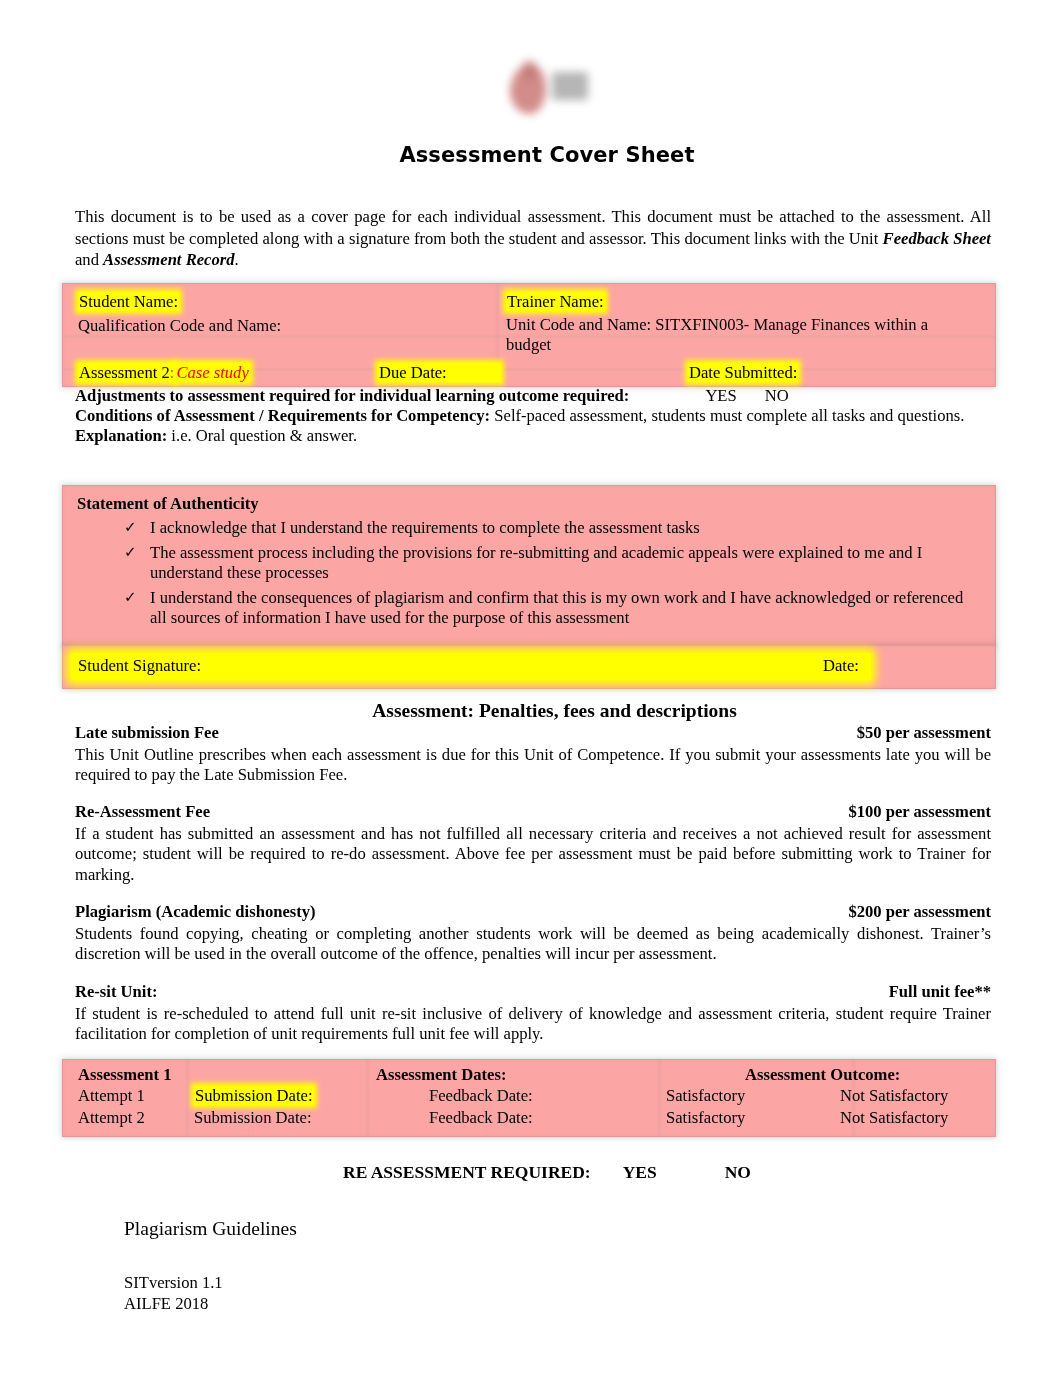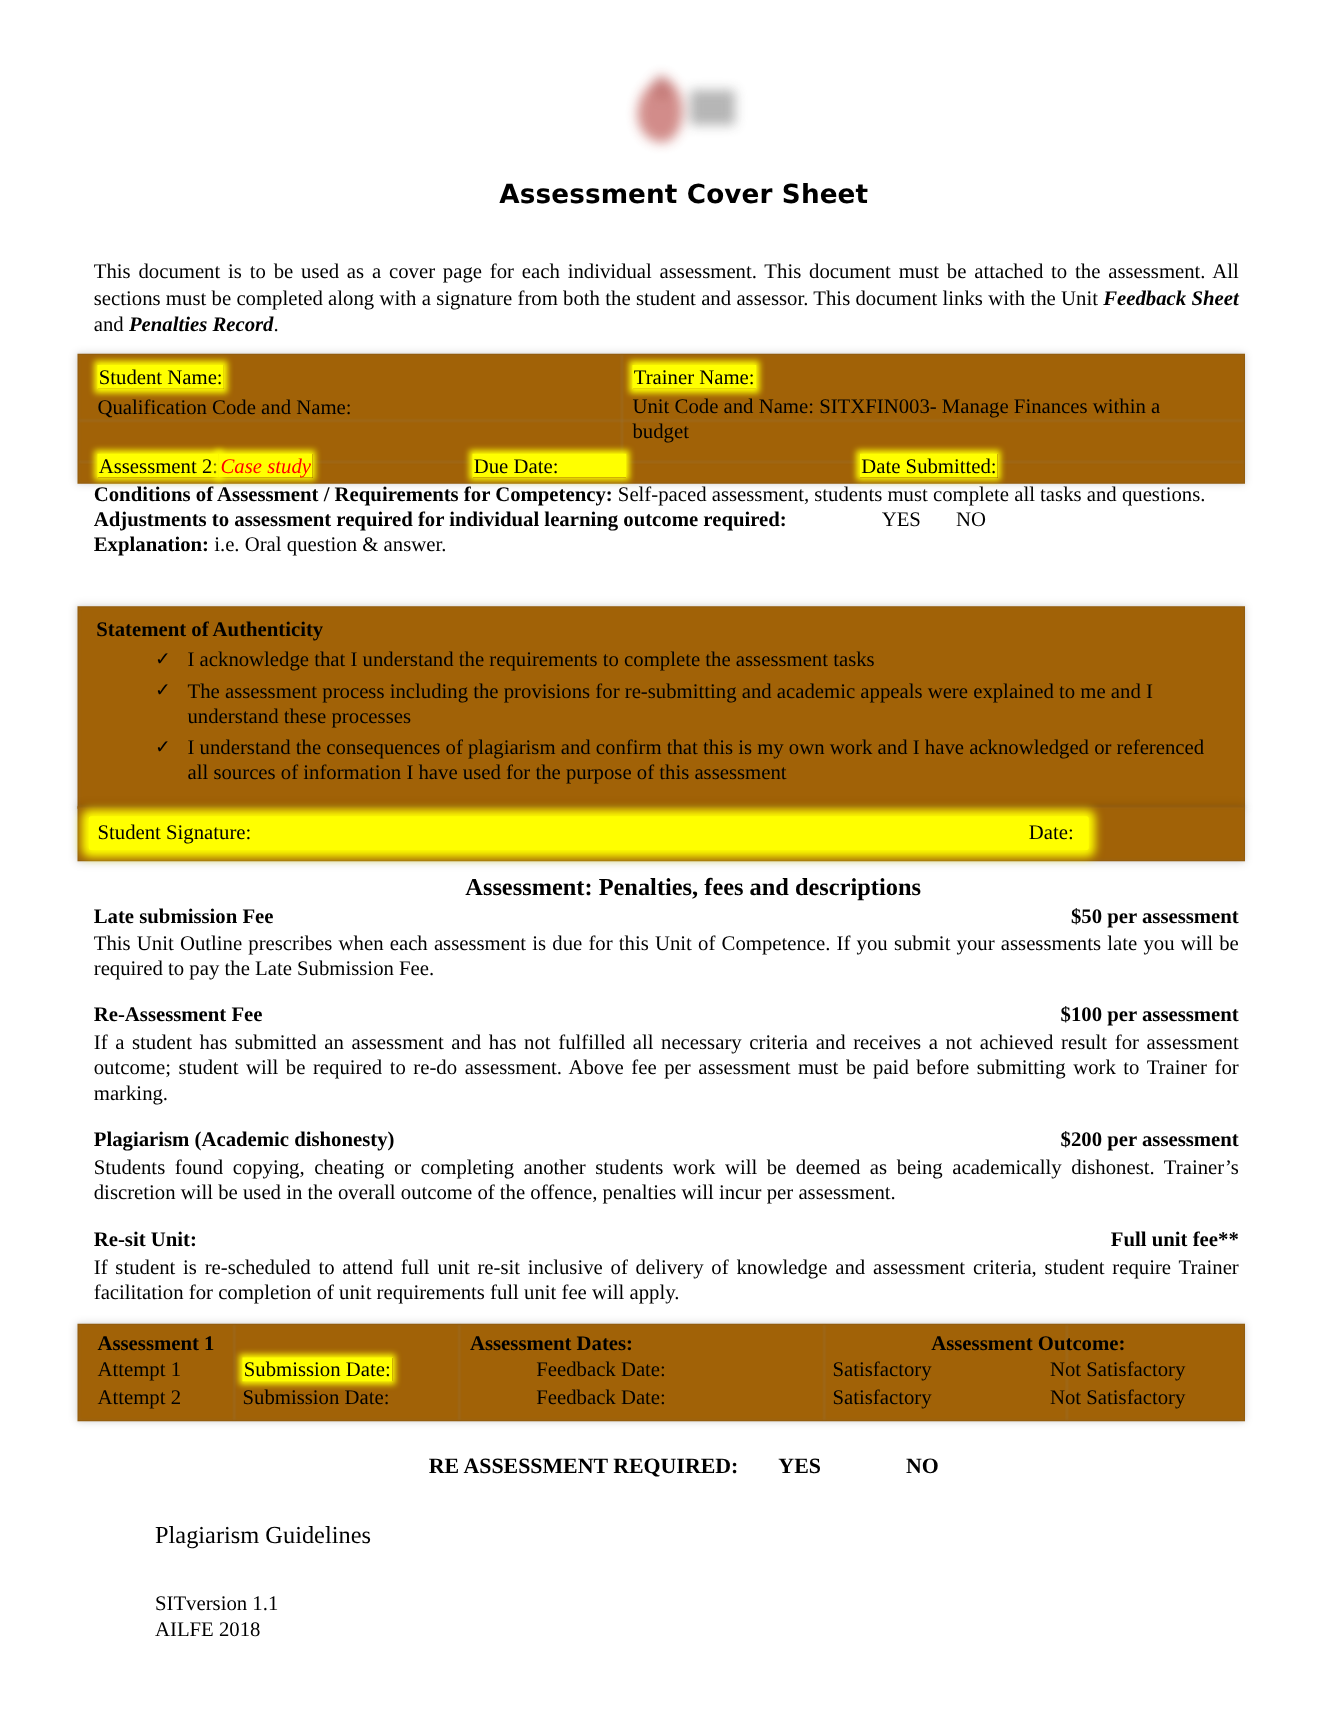--- a/index.html
+++ b/index.html
@@ -86,21 +86,21 @@
     width: 916px;
     font-size: 16.6px;
     line-height: 21.5px;
     text-align: justify;
   }
   .intro i { font-style: italic; font-weight: 700; }
 
   
   .tbl {
     position: absolute;
-    background: #a16207;
+    background: #fca5a5;
     box-shadow: 0 0 7px 1px rgba(0,0,0,.13);
     border: 1px solid rgba(0,0,0,0.06);
   }
   .tbl::before {
     content: "";
     position: absolute;
     left: -1px; right: -1px; top: -1px; bottom: -1px;
     border: 1px solid rgba(120,120,120,.22);
     filter: blur(1.4px);
     pointer-events: none;
@@ -303,21 +303,21 @@
   <div class="logo-wrap">
     <div class="logo">
       <div class="mark"></div>
       <div class="mark2"></div>
       <div class="word"></div>
     </div>
   </div>
 
   <div class="doc-title">Assessment Cover Sheet</div>
 
-  <div class="intro"><span>This document is to be used as a cover page for each individual assessment. This document must be attached to the assessment.  All sections must be completed along with a signature from both the student and assessor. This document links with the Unit </span><i>Feedback Sheet</i><span> and </span><i>Penalties Record</i><span>.</span></div>
+  <div class="intro"><span>This document is to be used as a cover page for each individual assessment. This document must be attached to the assessment.  All sections must be completed along with a signature from both the student and assessor. This document links with the Unit </span><i>Feedback Sheet</i><span> and </span><i>Assessment Record</i><span>.</span></div>
 
   <div class="tbl" id="info-table">
     <div class="cellgrid">
       <div class="vdiv" style="left:434px;"></div>
       <div class="hdiv" style="top:52px;"></div>
       <div class="hdiv" style="top:85px;"></div>
 
       <div class="cellText" style="left:15px; top:7px;">
         <span class="hl">Student Name:</span>
       </div>
@@ -342,22 +342,22 @@
         <span class="hl" style="padding-right:54px;">Due Date:</span>
       </div>
 
       <div class="cellText" style="left:625px; top:78px;">
         <span class="hl">Date Submitted:</span>
       </div>
     </div>
   </div>
 
   <div class="cond">
+    <div><b>Adjustments to assessment required for individual learning outcome required:</b><span class="gap-y"></span><span>YES</span><span class="gap-n"></span><span>NO</span></div>
     <div><b>Conditions of Assessment / Requirements for Competency:</b><span> Self-paced assessment, students must complete all tasks and questions.</span></div>
-    <div><b>Adjustments to assessment required for individual learning outcome required:</b><span class="gap-y"></span><span>YES</span><span class="gap-n"></span><span>NO</span></div>
     <div><b>Explanation:</b><span> i.e. Oral question &amp; answer.</span></div>
   </div>
 
   <div class="tbl" id="auth-table">
     <div class="auth-title">Statement of Authenticity</div>
     <div class="auth-list">
       <div class="auth-item">
         <span class="tick">✓</span>
         <span>I acknowledge that I understand the requirements to complete the assessment tasks</span>
       </div>

